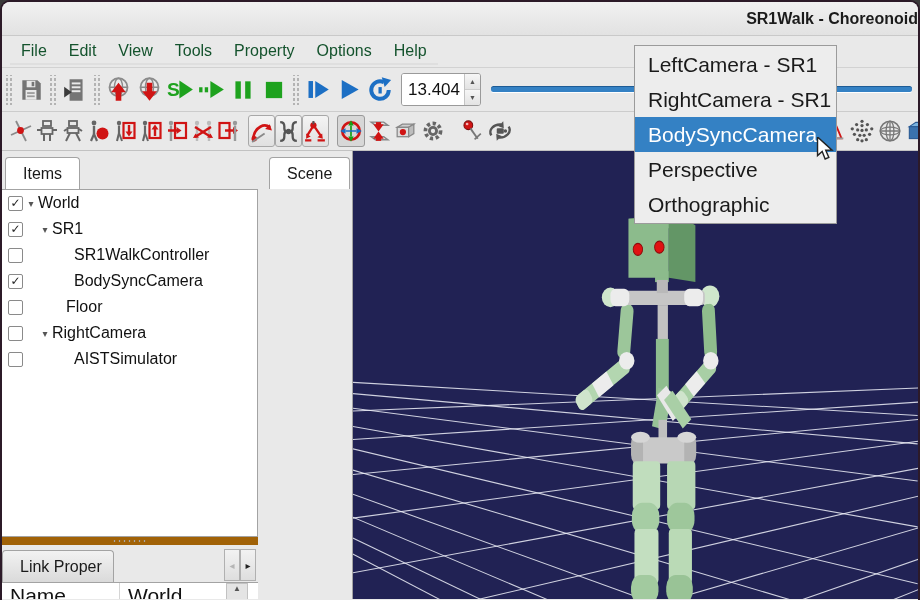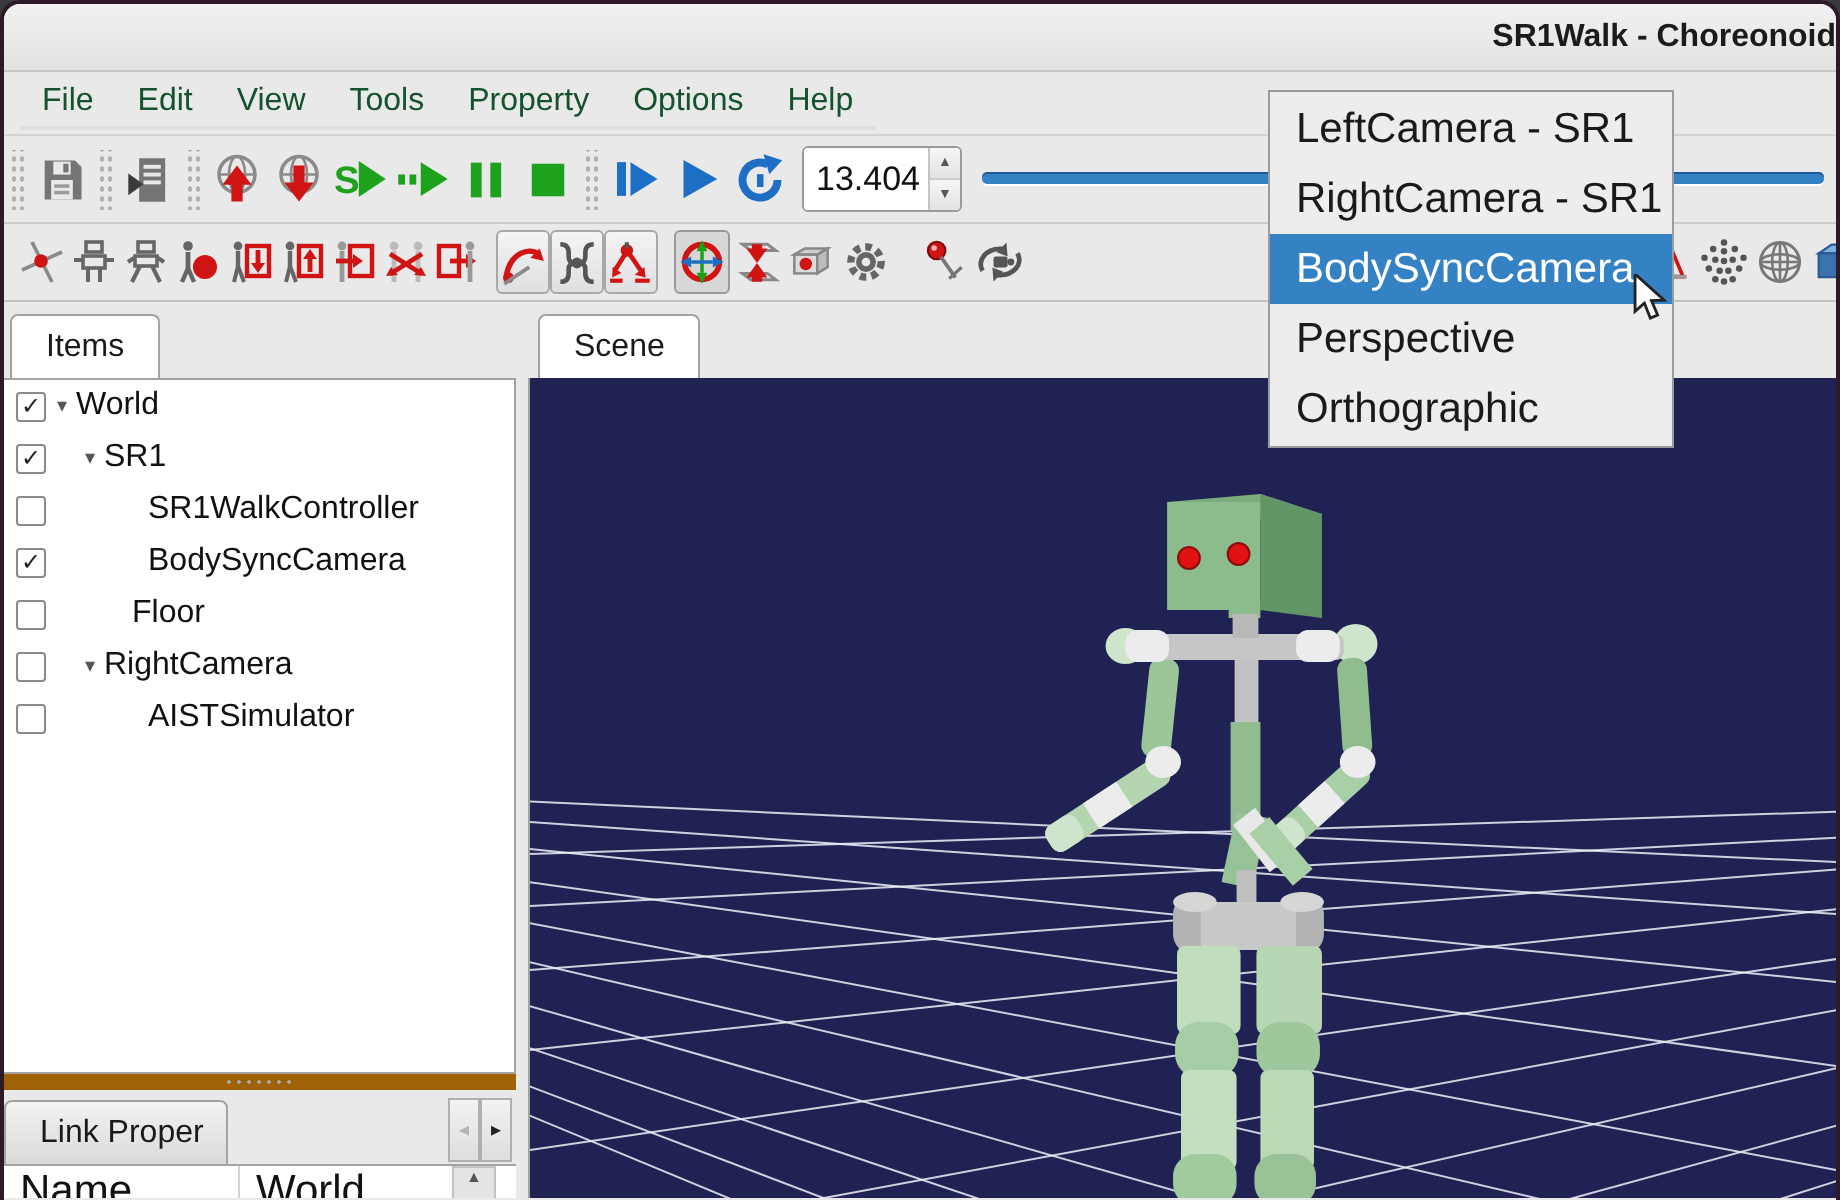--- a/index.html
+++ b/index.html
@@ -53,21 +53,21 @@
   .tabarrows{position:absolute;right:2px;bottom:1px;display:flex;}
   .tabarrow{width:16px;height:32px;border:1px solid #b0b0b0;background:linear-gradient(#f2f2f2,#dedede);
     display:flex;align-items:center;justify-content:center;font-size:10px;}
   .tabarrow.dis{color:#b5b5b5;} .tabarrow.en{color:#222;}
   .ptable{height:17px;background:#fff;border-top:1px solid #a3a3a3;display:flex;position:relative;overflow:hidden;}
   .pcell{font-size:21px;color:#111;padding:1px 8px;}
   .pcell.k{width:118px;border-right:1px solid #d5d5d5;}
   .pscroll{position:absolute;right:10px;top:0;width:22px;height:17px;background:#e4e4e4;border:1px solid #c2c2c2;
     display:flex;align-items:flex-start;justify-content:center;font-size:8px;color:#555;}
   
-  .scene{flex:1;display:flex;flex-direction:column;position:relative;}
+  .scene{flex:1;display:flex;flex-direction:row;position:relative;}
   .scene .tabbar{padding-left:5px;}
   .viewport{flex:1;position:relative;background:#212254;border-left:1px solid #a3a3a3;}
   .viewport svg{position:absolute;inset:0;width:100%;height:100%;}
   
   .dropdown{position:absolute;left:632px;top:43px;width:203px;background:#ededed;border:1px solid #9b9b9b;
     z-index:50;padding:1px 0;}
   .ditem{height:35px;line-height:35px;padding-left:13px;font-size:21px;color:#1a1a1a;white-space:nowrap;}
   .ditem.selected{background:#3481c4;color:#ffffff;}
   .cursor{position:absolute;left:813px;top:135px;z-index:60;}
   

